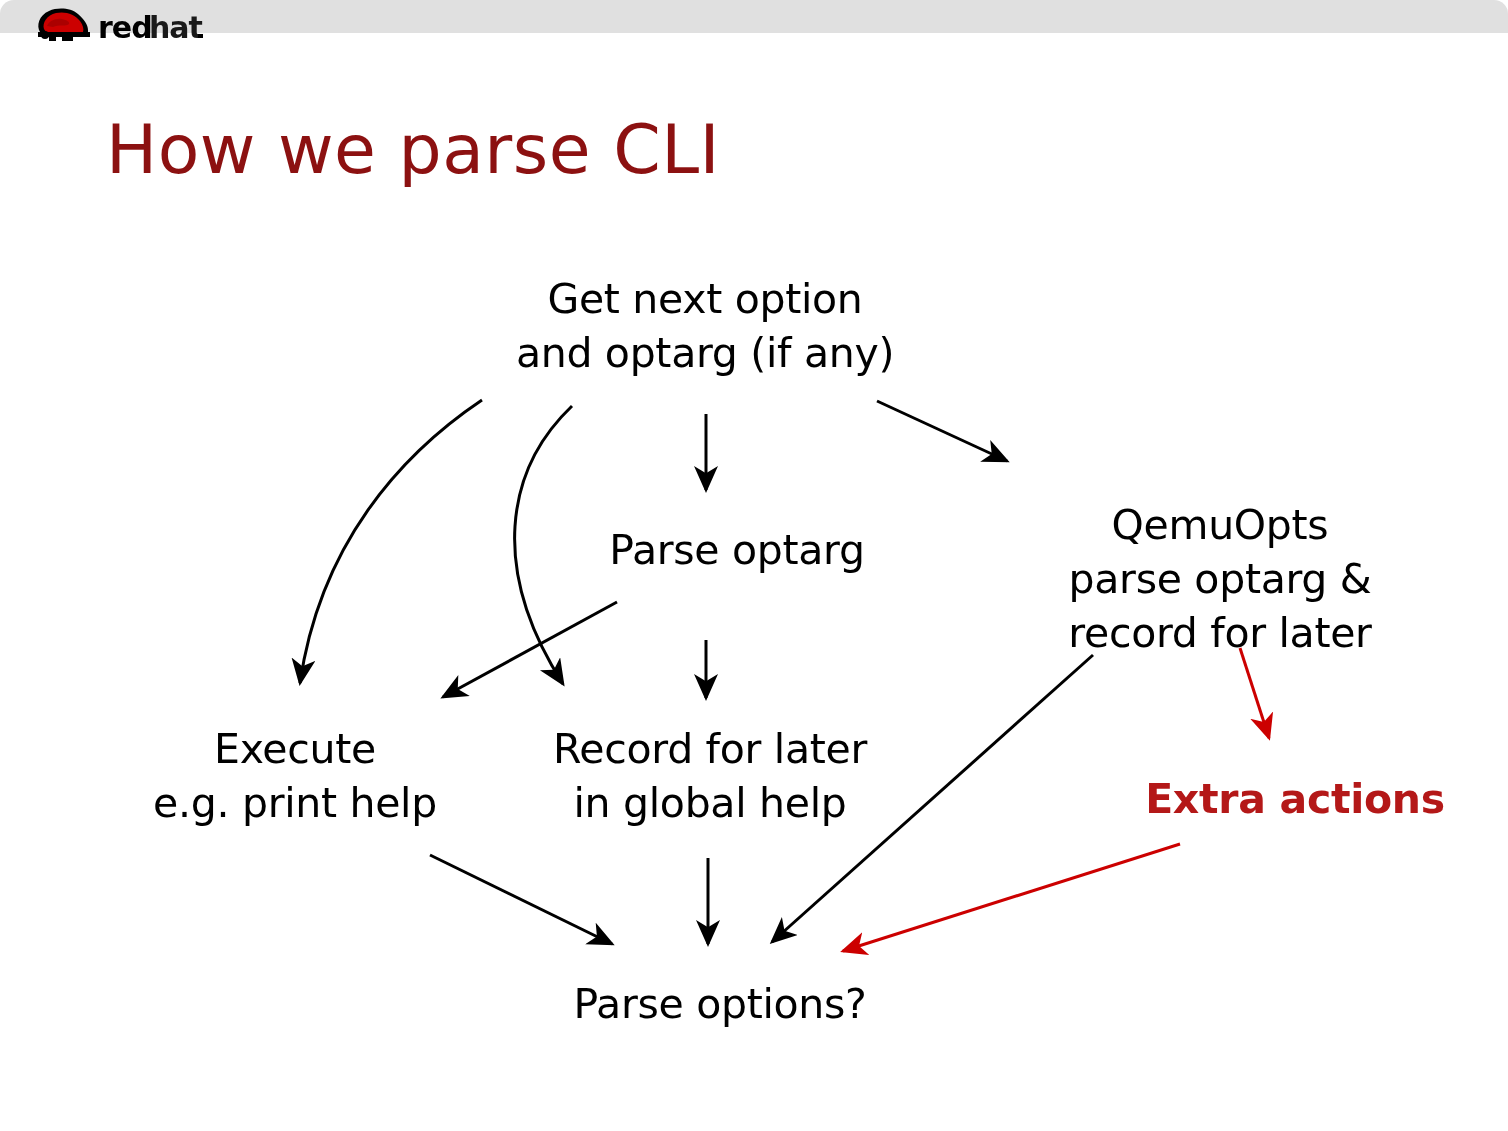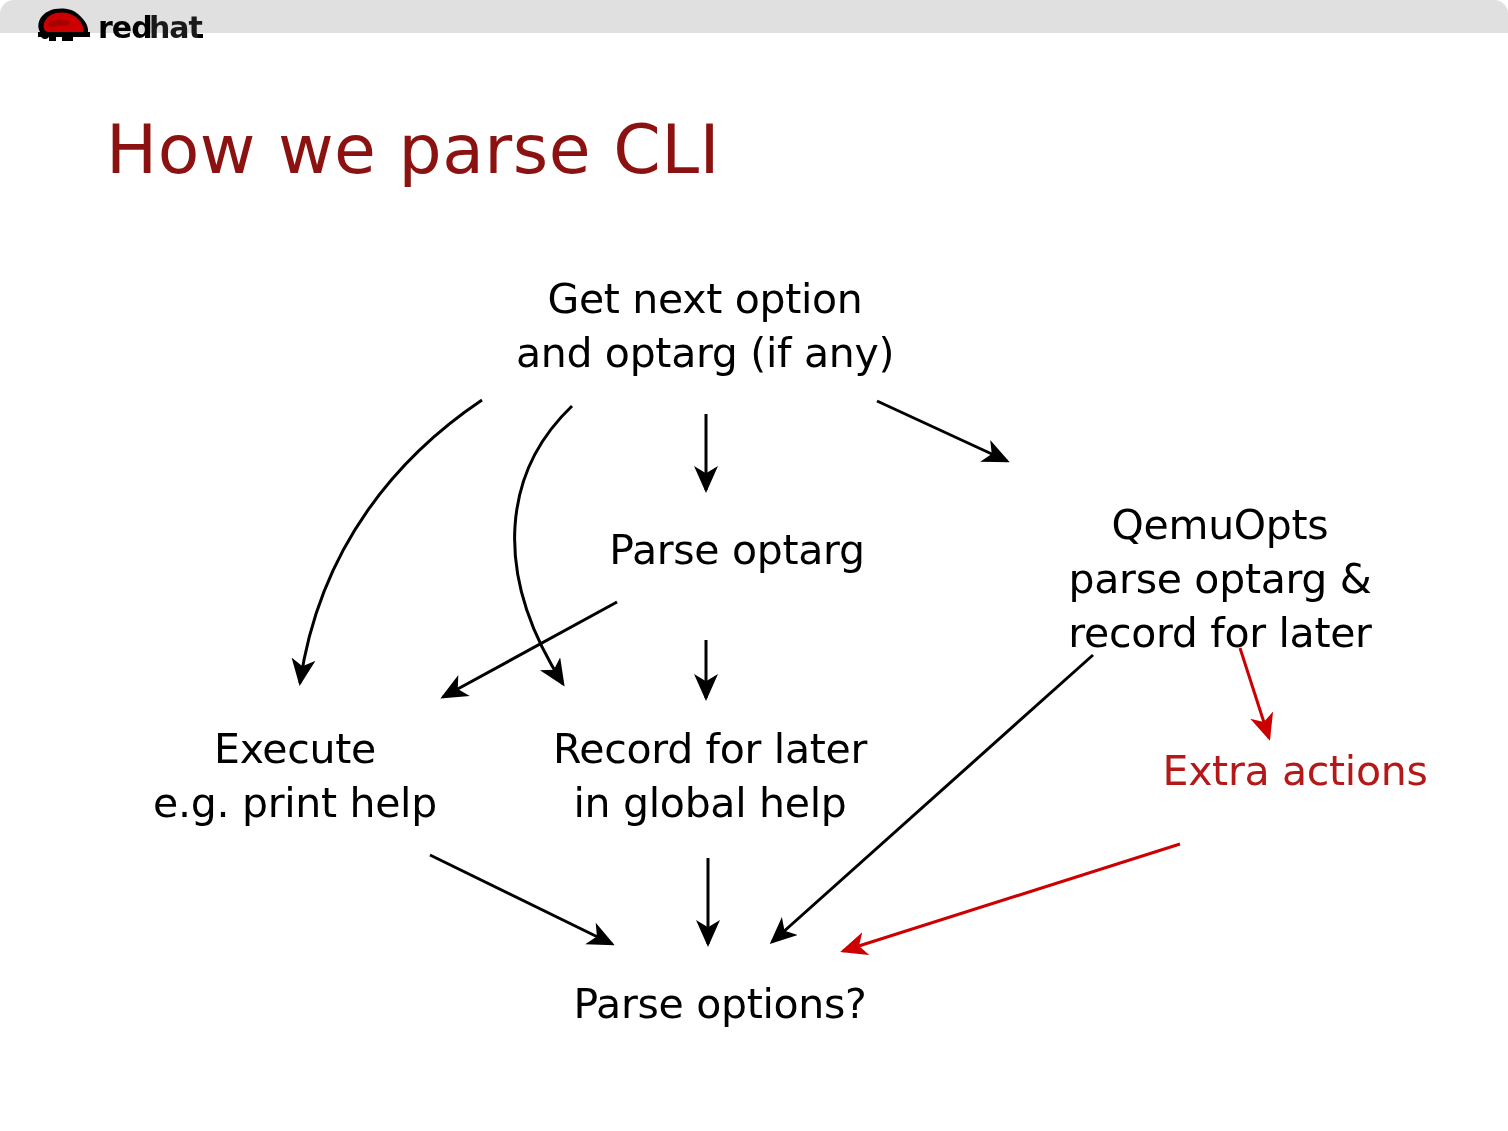--- a/index.html
+++ b/index.html
@@ -71,21 +71,21 @@
     letter-spacing: -0.3px;
   }
   .node .line { display: block; }
   .node.accent { color: #b41818; }
 
   #node-get-next   { left: 435px;  top: 272px; width: 540px; }
   #node-parse      { left: 547px;  top: 523px; width: 380px; }
   #node-qemuopts   { left: 1010px; top: 456px; width: 420px; margin-top: 42px; }
   #node-execute    { left: 85px;   top: 722px; width: 420px; }
   #node-record     { left: 480px;  top: 722px; width: 460px; }
-  #node-extra      { left: 1085px; top: 744px; width: 420px; }
+  #node-extra      { left: 1085px; top: 772px; width: 420px; font-weight: bold; }
   #node-more       { left: 500px;  top: 977px; width: 440px; }
 </style>
 </head>
 <body>
 
 <div id="slide">
 
   <div id="header-bar"></div>
 
   <div id="brand-logo">

